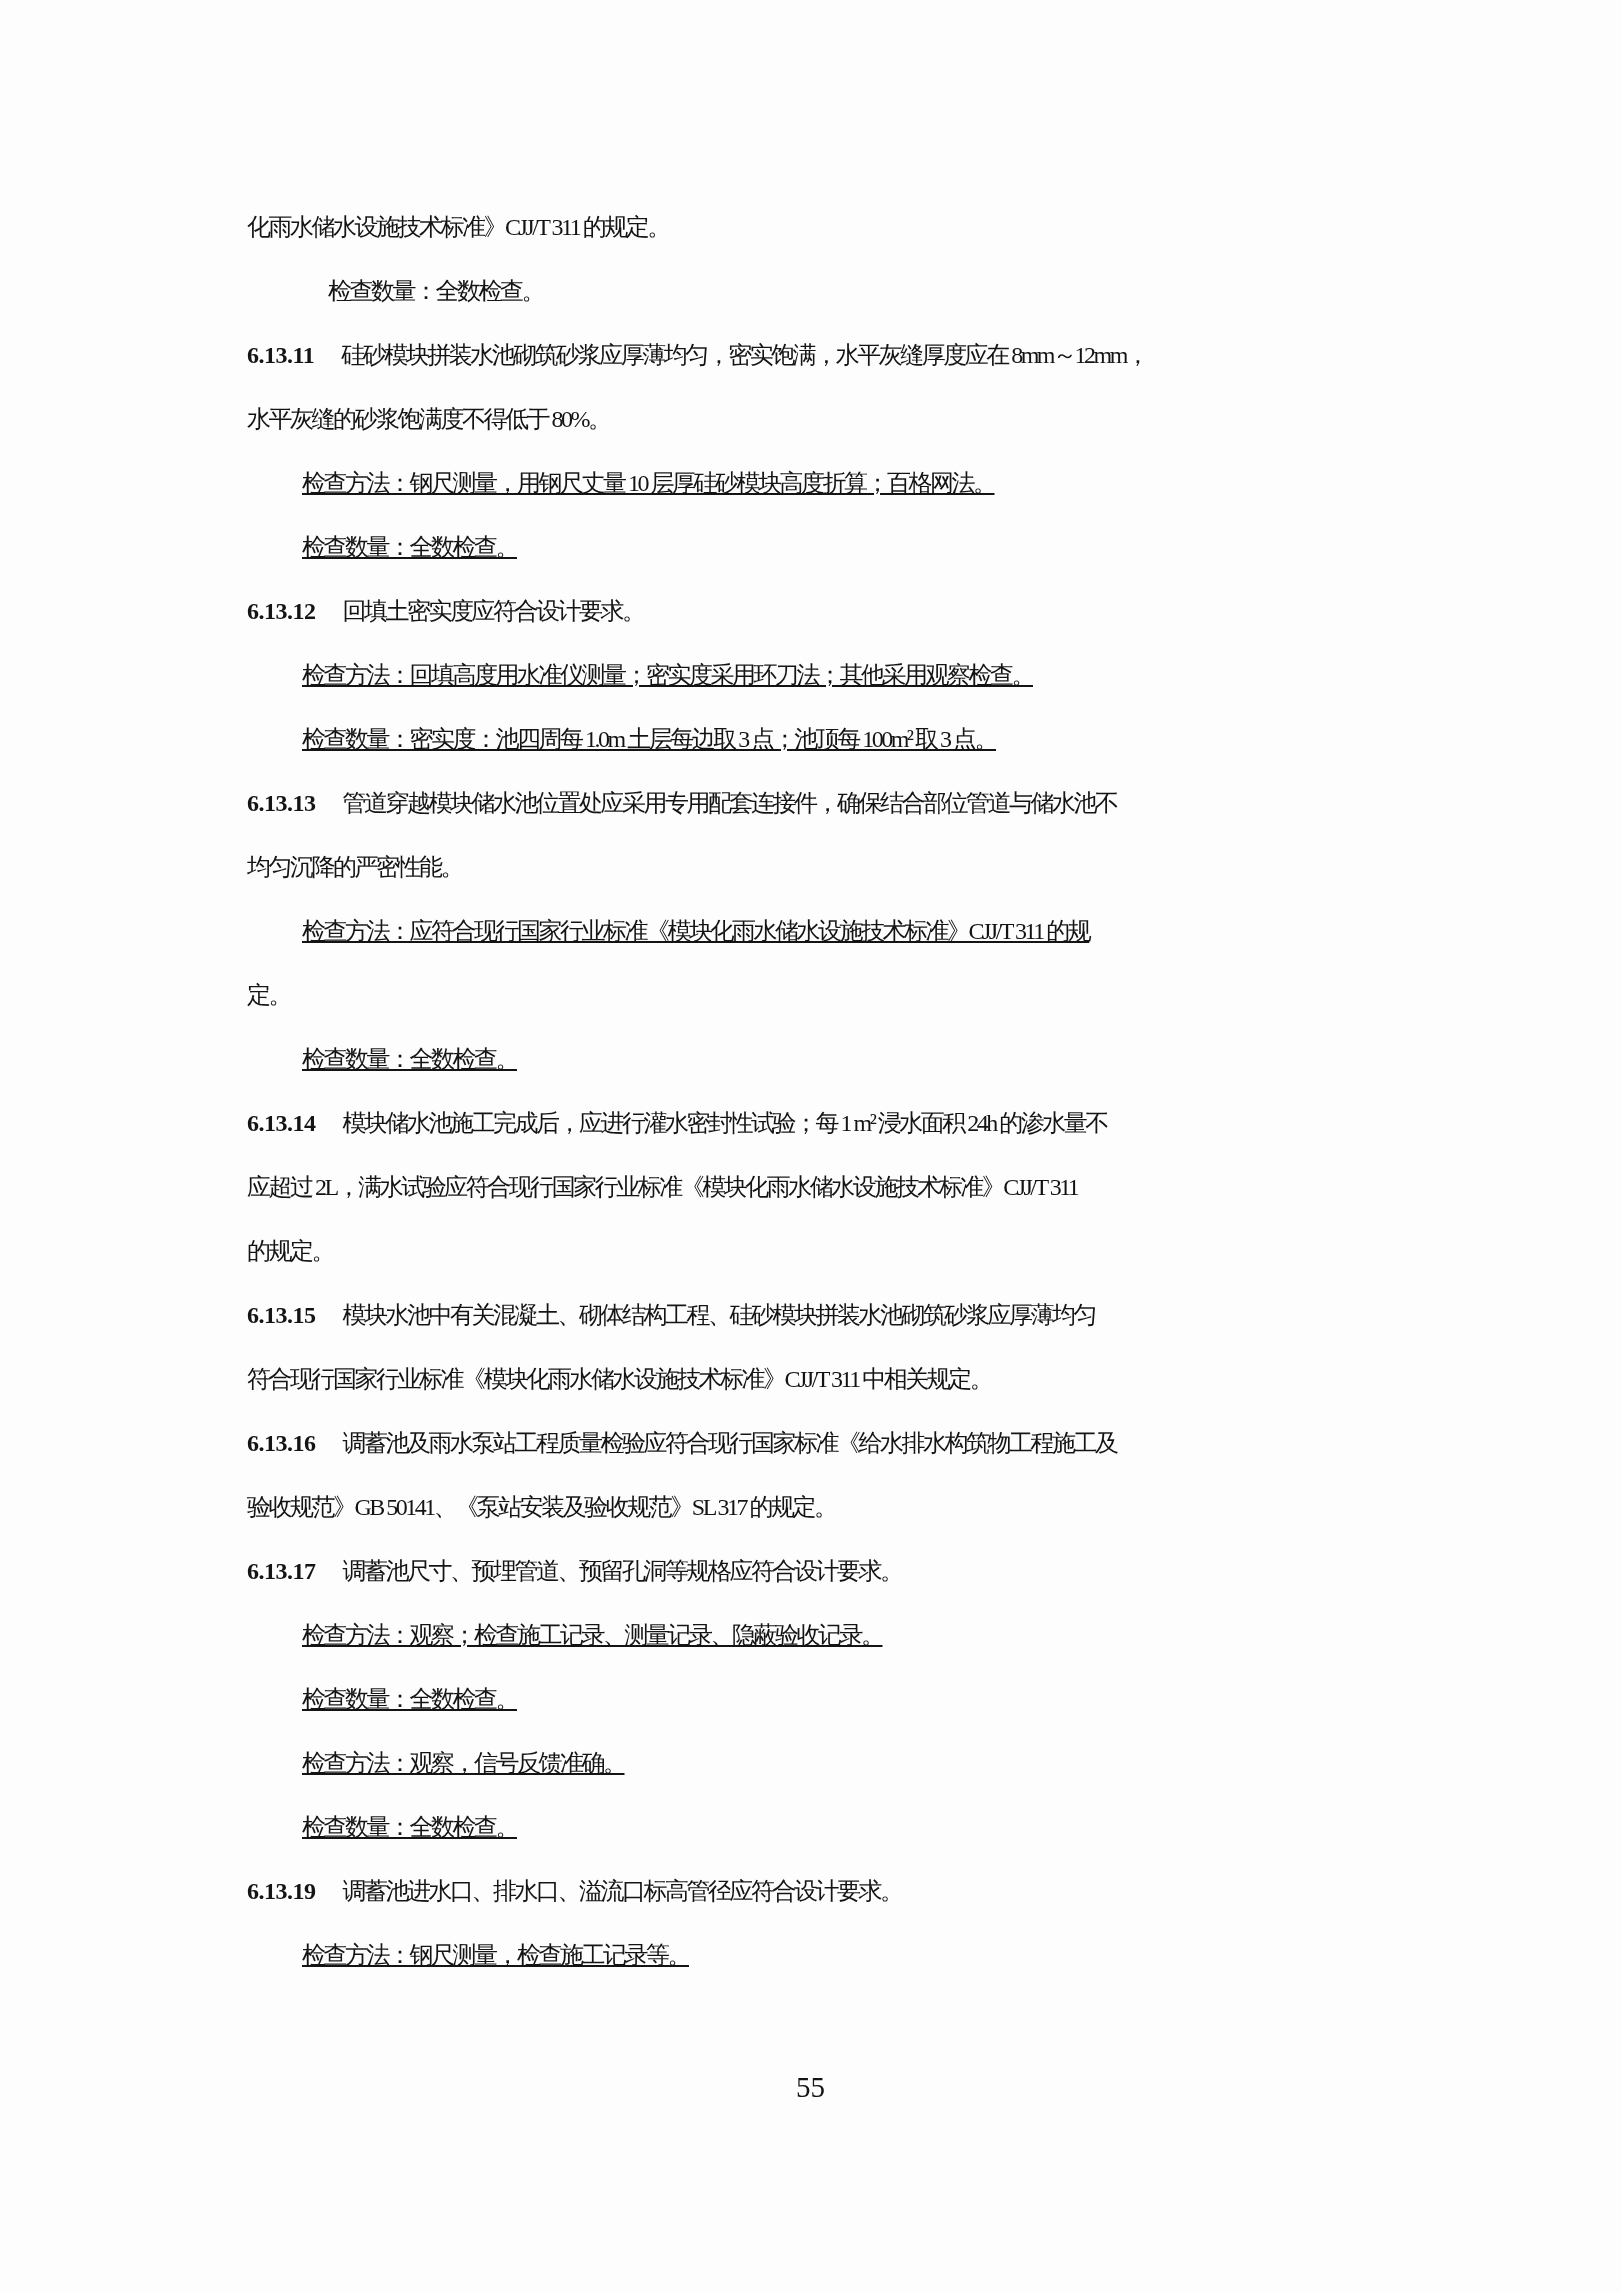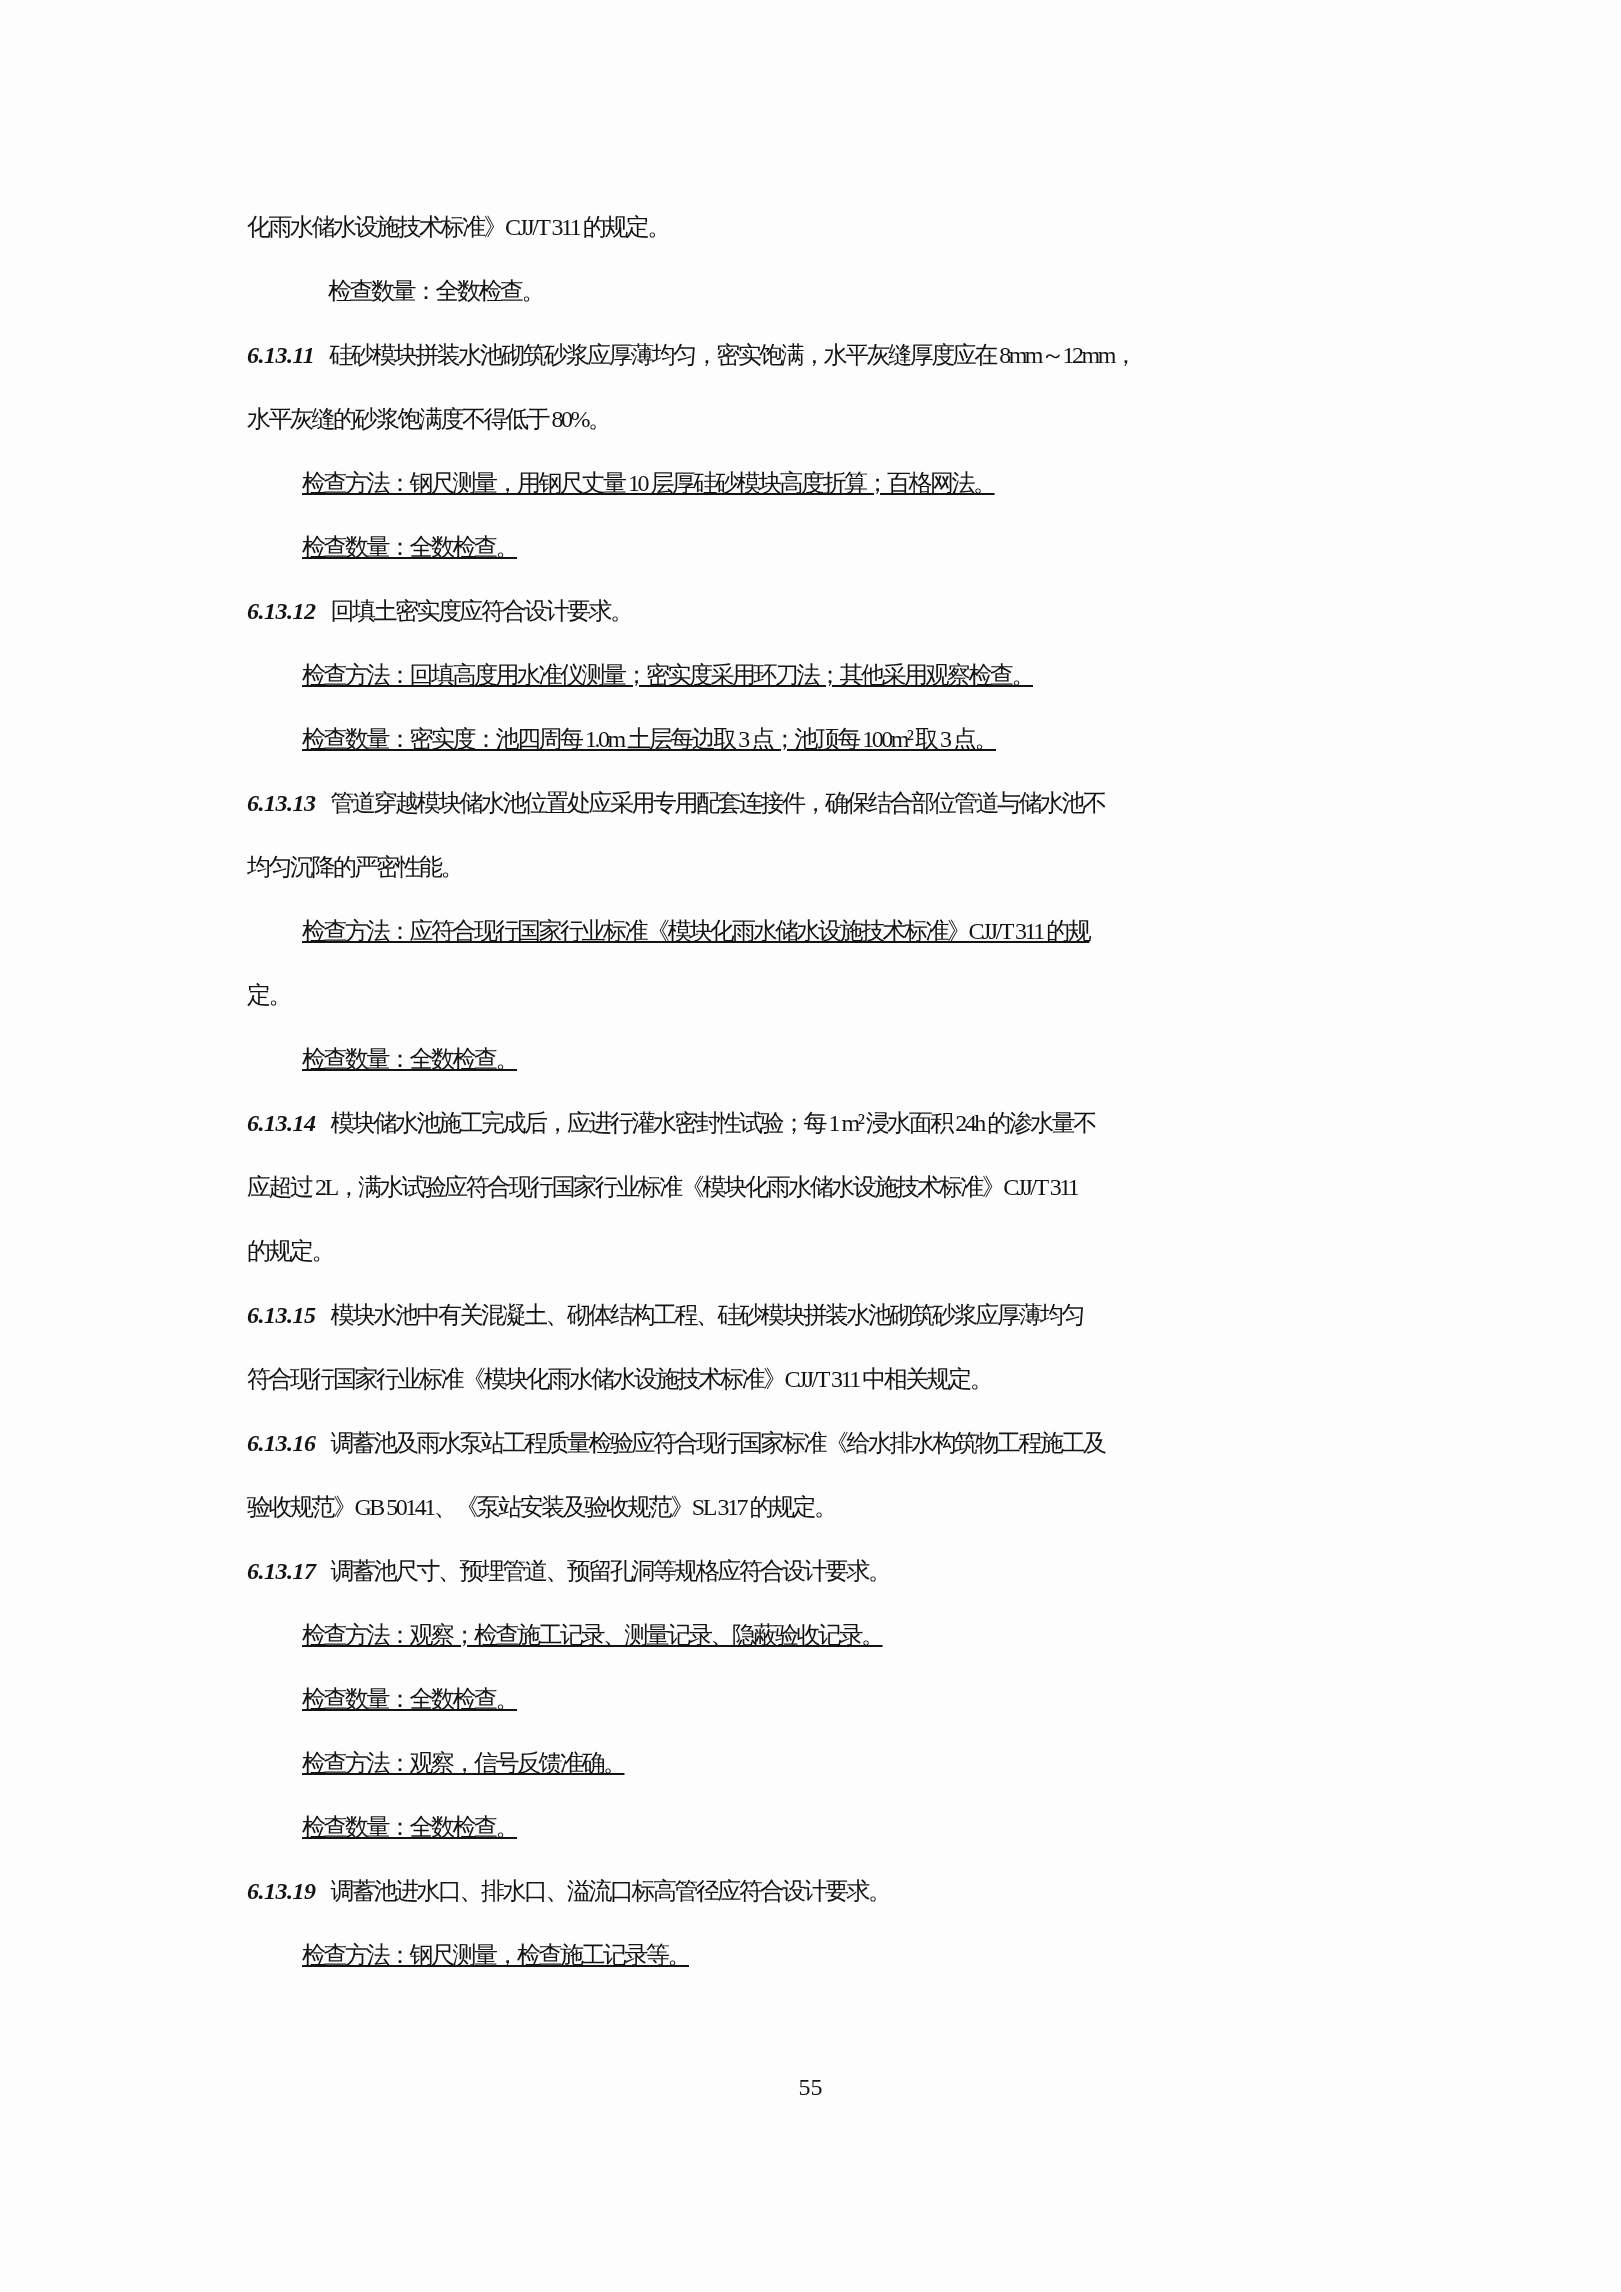--- a/index.html
+++ b/index.html
@@ -30,32 +30,31 @@
     line-height: 64px;
     font-size: 24px;
     letter-spacing: -2.5px;
     white-space: nowrap;
   }
   .ind1 { padding-left: 55px; text-decoration: underline; }   
   .ind2 { padding-left: 81px; }   
   .num {
     font-weight: bold;
     letter-spacing: -0.5px;
-    margin-right: 15px;
-    font-style: italic;
+    margin-right: 27px;
   }
   .page-number {
     position: absolute;
     top: 2058px;
     left: 0;
     width: 100%;
     height: 59px;
     line-height: 59px;
     text-align: center;
-    font-size: 24px;
+    font-size: 29px;
     letter-spacing: 0;
   }
 </style>
 </head>
 <body>
 
 <div class="page">
   <div class="text-block">
 
     <div class="line"><span>化雨水储水设施技术标准》CJJ/T 311 的规定。</span></div>

